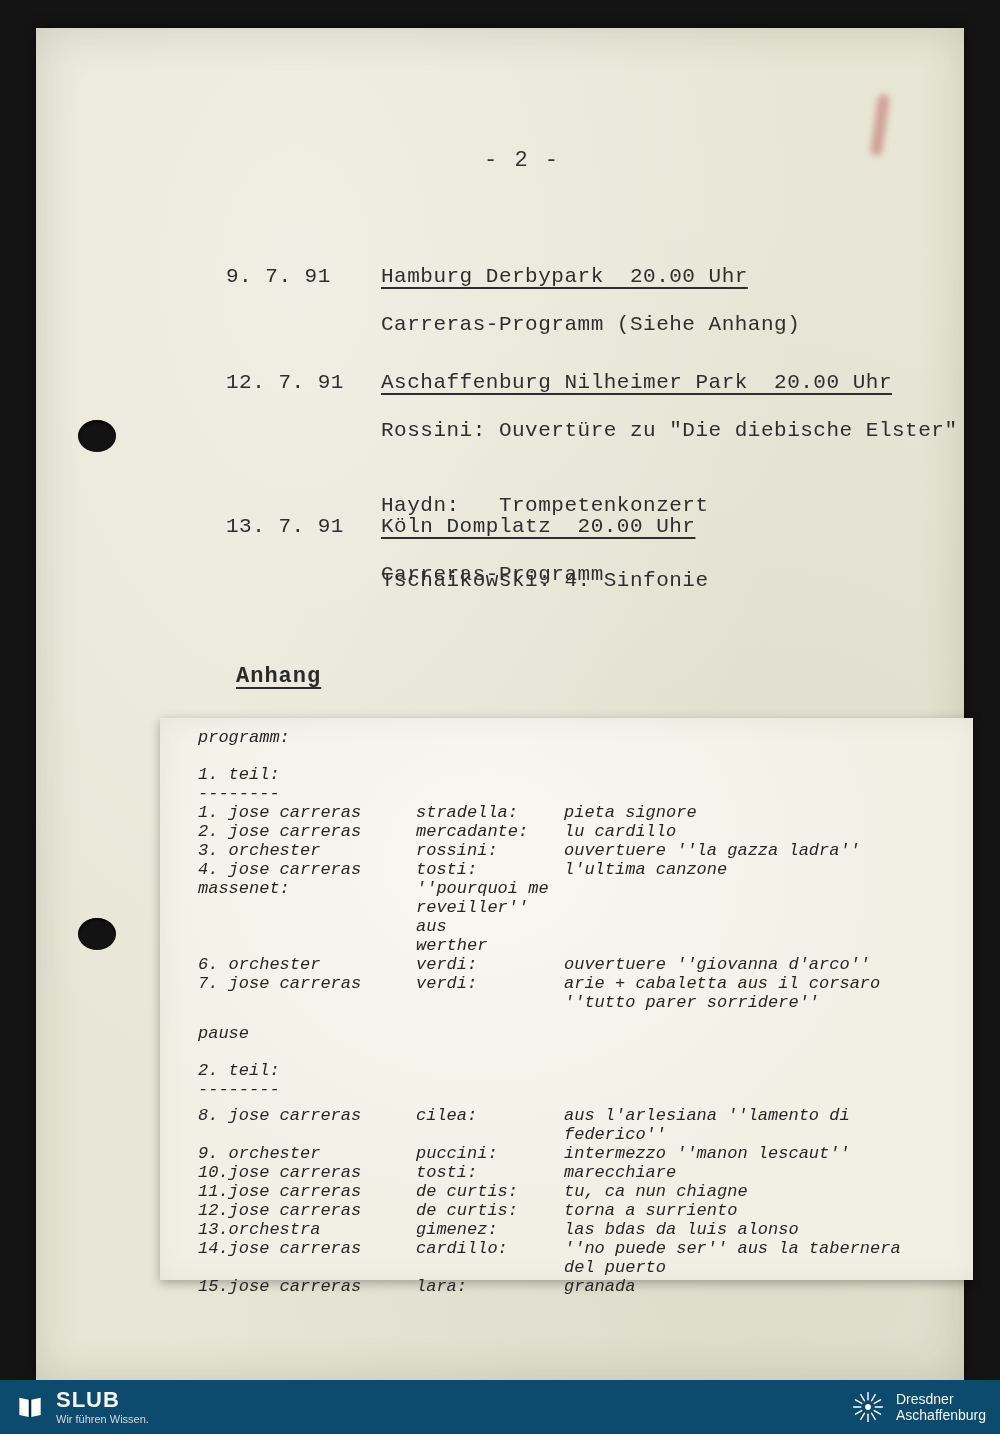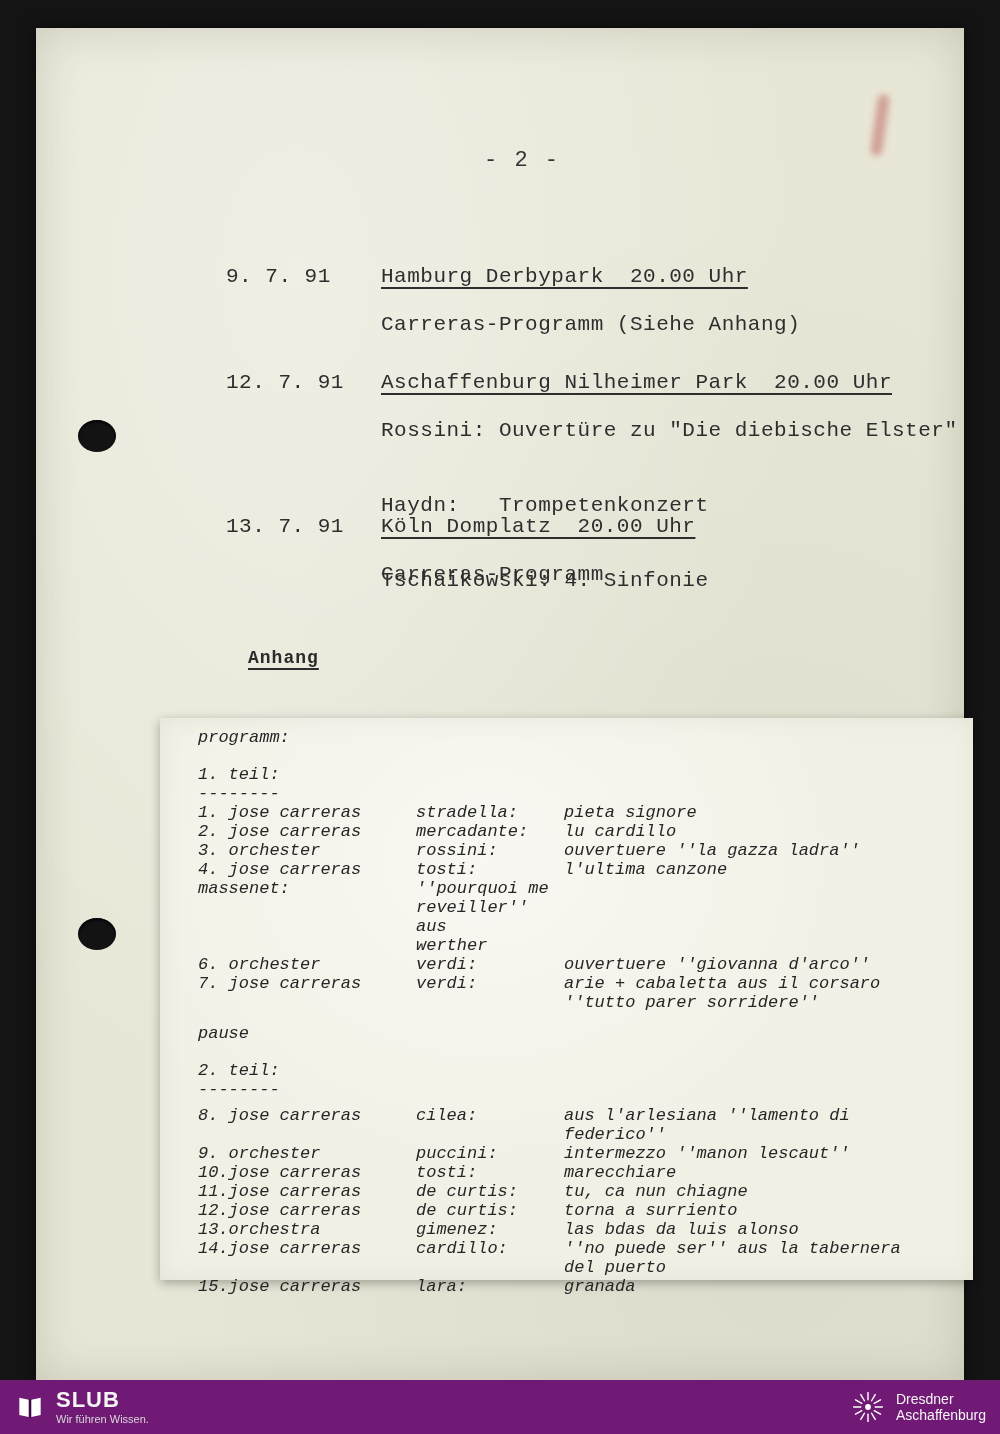--- a/index.html
+++ b/index.html
@@ -25,23 +25,23 @@
   }
   .entry{position:absolute;left:190px;display:flex;font-size:21px;white-space:pre;margin-top:43px;}
   .entry .date{width:155px;flex:0 0 155px;}
   .entry .title{
     text-decoration:underline;
     text-decoration-thickness:1.5px;
     text-underline-offset:5px;
   }
   .sublines{position:absolute;left:345px;font-size:21px;line-height:25px;white-space:pre;}
   .anhang{
-    position:absolute;left:200px;top:620px;font-size:18px;font-weight:bold;
+    position:absolute;left:200px;top:636px;font-size:22px;font-weight:bold;
     color:#2b2b2b;text-decoration:underline;text-decoration-thickness:2px;
-    text-underline-offset:5px;letter-spacing:1px;margin-left:12px;
+    text-underline-offset:5px;letter-spacing:1px;
   }
   
   .sheet{
     position:absolute;left:124px;top:690px;width:813px;height:562px;
     background:#f2f0e5;
     background-image:radial-gradient(ellipse at 40% 25%, rgba(255,255,255,0.5), rgba(255,255,255,0) 60%);
     box-shadow:0 3px 10px rgba(0,0,0,0.30), inset 0 0 25px rgba(90,90,70,0.08);
     padding:10px 20px 0 38px;box-sizing:border-box;
     font-style:italic;font-size:17px;line-height:19px;color:#262626;
   }
@@ -57,21 +57,21 @@
   .hole1{left:78px;top:420px;}
   .hole2{left:78px;top:918px;}
   .smudge{
     position:absolute;left:874px;top:94px;width:12px;height:62px;
     background:rgba(170,35,35,0.35);filter:blur(3px);transform:rotate(8deg);
     border-radius:6px;
   }
   
   .footer{
     position:absolute;left:0;top:1380px;width:1000px;height:54px;
-    background:#701a75;display:flex;align-items:center;justify-content:space-between;
+    background:#0c4a6e;display:flex;align-items:center;justify-content:space-between;
     padding:0 14px;box-sizing:border-box;
     font-family:"Liberation Sans", sans-serif;color:#f5f5f5;
   }
   .brand{display:flex;align-items:center;gap:10px;}
   .brand svg{display:block;}
   .slub-text .name{font-size:22px;font-weight:bold;line-height:22px;letter-spacing:1px;}
   .slub-text .tagline{font-size:11px;color:#d8d8d8;margin-top:2px;}
   .partner-text{font-size:14px;line-height:16px;}
 </style>
 </head>

